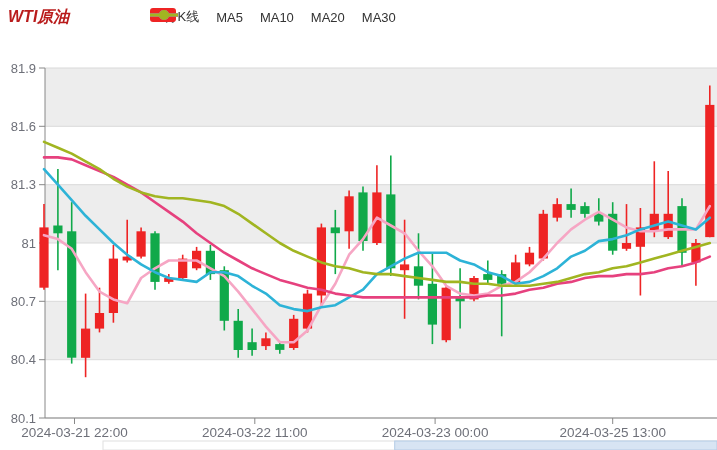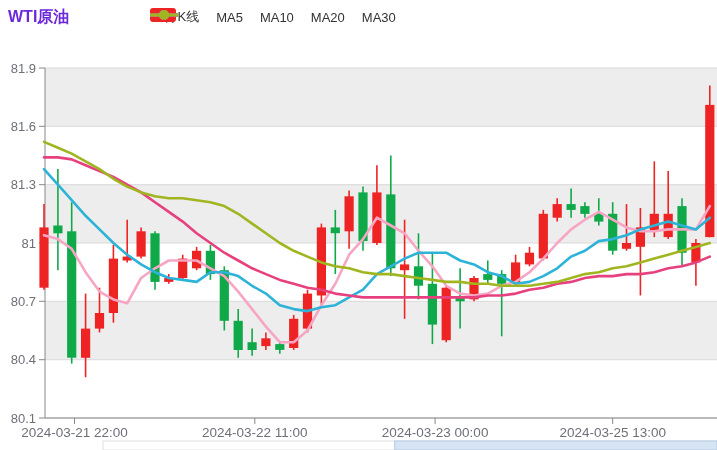--- a/index.html
+++ b/index.html
@@ -1,18 +1,18 @@
 <!DOCTYPE html>
 <html><head>
 <meta charset="utf-8">
 <style>
   html,body{margin:0;padding:0;background:#fff;}
   .app{position:relative;width:717px;height:450px;overflow:hidden;background:#fff;
        font-family:"Liberation Sans","DejaVu Sans",sans-serif;}
-  .title{position:absolute;left:8px;top:7px;font-size:16px;font-weight:bold;color:#6d28d9;}
+  .title{position:absolute;left:8px;top:7px;font-size:16px;font-weight:bold;color:#b91c1c;font-style:italic;}
   .legend{position:absolute;left:150px;top:8px;display:flex;align-items:center;gap:17px;}
   .legend-item{display:flex;align-items:center;gap:6px;cursor:pointer;}
   .legend-item span.lbl{font-size:13px;color:#333;}
   svg{position:absolute;left:0;top:0;}
   text{font-family:"Liberation Sans","DejaVu Sans",sans-serif;}
 </style>
 </head>
 <body>
 
 <div class="app">

